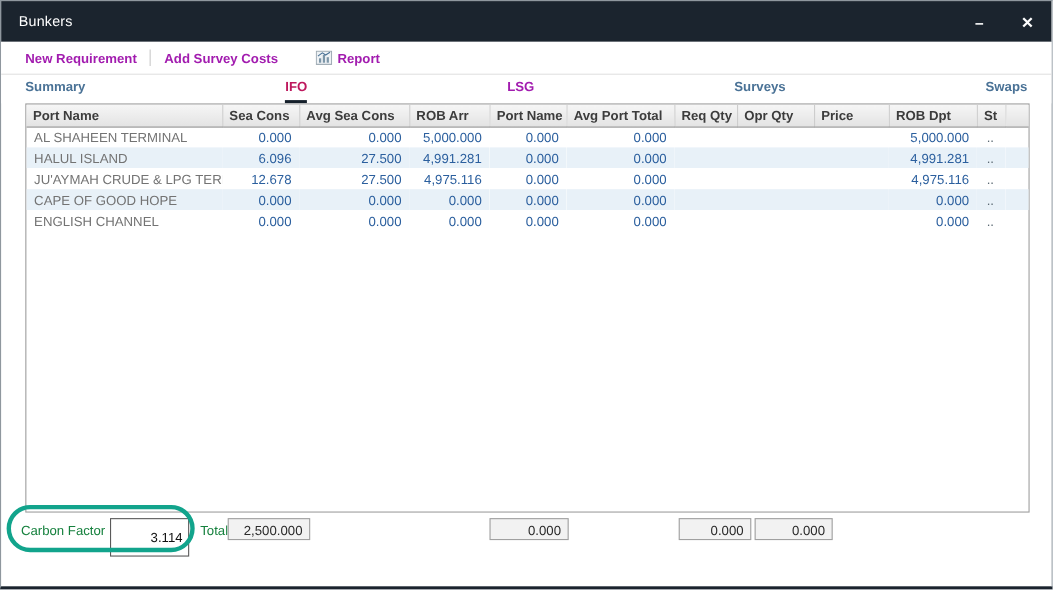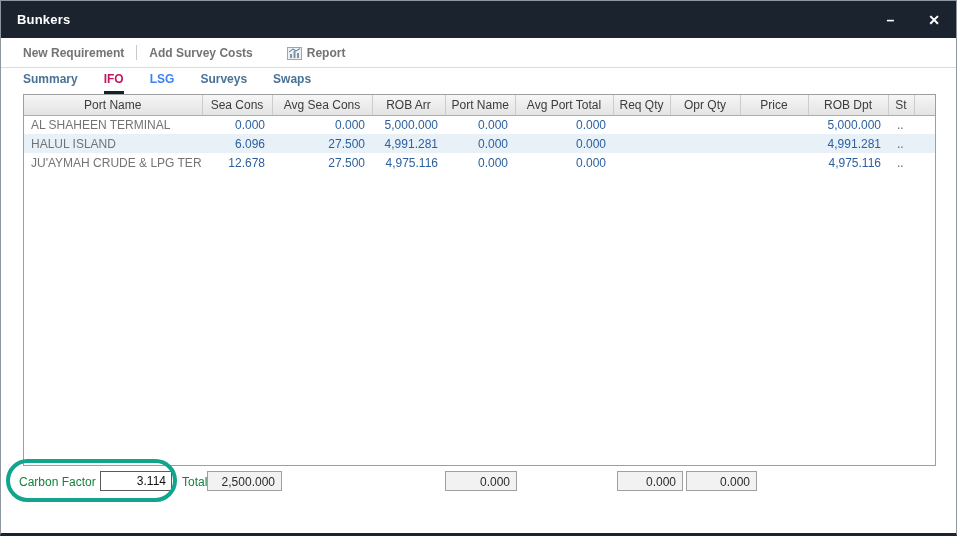--- a/index.html
+++ b/index.html
@@ -16,93 +16,94 @@
   }
 
   
   .titlebar {
     height: 37px;
     background: #1b242e;
     color: #fff;
     display: flex; align-items: center;
     padding: 0 16px;
   }
-  .titlebar .title { font-size: 13px; font-weight: bold; letter-spacing: .2px; }
+  .titlebar .title { font-size: 13px; font-weight: normal; letter-spacing: .2px; }
   .win-controls { margin-left: auto; display: flex; gap: 34px; align-items: center; }
   .win-btn { color: #fff; font-size: 14px; font-weight: bold; cursor: pointer; line-height: 1; }
 
   
   .toolbar {
     height: 30px;
     display: flex; align-items: center;
     padding: 0 22px;
     border-bottom: 1px solid #dcdcdc;
     background: #fff;
   }
-  .tool-link { color: #737373; font-size: 12px; font-weight: bold; cursor: pointer; white-space: nowrap; }
+  .tool-link { color: #a21caf; font-size: 12px; font-weight: bold; cursor: pointer; white-space: nowrap; }
   .tool-sep { width: 1px; height: 15px; background: #c9c9c9; margin: 0 12px; }
-  .report-group { display: flex; align-items: flex-end; gap: 5px; margin-left: 34px; cursor: pointer; }
+  .report-group { display: flex; align-items: flex-start; gap: 5px; margin-left: 34px; cursor: pointer; }
   .report-icon-svg { display: block; }
 
   
   .tabs {
     height: 26px;
     display: flex; align-items: flex-end;
     padding: 0 22px;
     gap: 26px;
     background: #fff;
+    justify-content: space-between;
   }
   .tab {
     font-size: 12px; font-weight: bold;
     color: #4a7296;
     padding-bottom: 5px;
     border-bottom: 3px solid transparent;
     cursor: pointer;
     white-space: nowrap;
   }
   .tab.active { color: #be185d; border-bottom-color: #15202b; }
-  .tab.dim { color: #3b82f6; }
+  .tab.dim { color: #a21caf; }
 
   
   .table-wrap {
     position: absolute;
     left: 22px; top: 93px;
     width: 913px; height: 372px;
     border: 1px solid #9e9e9e;
     background: #fff;
     overflow: hidden;
   }
   table { border-collapse: collapse; table-layout: fixed; width: 100%; font-size: 12px; }
   thead th {
     background: linear-gradient(#f6f6f6, #e3e3e3);
     border-right: 1px solid #cdcdcd;
     border-bottom: 1px solid #adadad;
-    font-weight: normal;
+    font-weight: bold;
     color: #3c3c3c;
-    text-align: center;
+    text-align: left;
     height: 20px;
     padding: 2px 6px;
     white-space: nowrap; overflow: hidden;
   }
   thead th.filler { border-right: none; }
   tbody td {
     height: 19px;
     padding: 2px 7px;
     white-space: nowrap; overflow: hidden;
   }
   tbody tr:nth-child(even) { background: #e8f1f8; }
   .cell-text { color: #737373; }
   .cell-num  { color: #2b5f9e; text-align: right; }
   .cell-st   { color: #5c6a74; text-align: left; padding-left: 9px; }
 
   
   .footer-label { position: absolute; font-size: 12px; color: #15803d; }
   .cf-input {
     position: absolute;
-    left: 99px; top: 470px; width: 72px; height: 20px;
+    left: 99px; top: 470px; width: 72px; height: 35px;
     border: 1px solid #5a5a5a;
     font-family: "Liberation Sans", sans-serif;
     font-size: 12px; text-align: right; padding: 0 5px; color: #111;
     background: #fff;
   }
   .total-box {
     position: absolute; top: 470px; height: 20px;
     border: 1px solid #a0a0a0;
     background: #f2f2f2;
     font-size: 12px; color: #2b2b2b;
@@ -231,20 +232,48 @@
             <td class="cell-num">4,975.116</td>
             <td class="cell-num">0.000</td>
             <td class="cell-num">0.000</td>
             <td class="cell-num"></td>
             <td class="cell-num"></td>
             <td class="cell-num"></td>
             <td class="cell-num">4,975.116</td>
             <td class="cell-st">..</td>
             <td></td>
           </tr>
+          <tr>
+            <td class="cell-text">CAPE OF GOOD HOPE</td>
+            <td class="cell-num">0.000</td>
+            <td class="cell-num">0.000</td>
+            <td class="cell-num">0.000</td>
+            <td class="cell-num">0.000</td>
+            <td class="cell-num">0.000</td>
+            <td class="cell-num"></td>
+            <td class="cell-num"></td>
+            <td class="cell-num"></td>
+            <td class="cell-num">0.000</td>
+            <td class="cell-st">..</td>
+            <td></td>
+          </tr>
+          <tr>
+            <td class="cell-text">ENGLISH CHANNEL</td>
+            <td class="cell-num">0.000</td>
+            <td class="cell-num">0.000</td>
+            <td class="cell-num">0.000</td>
+            <td class="cell-num">0.000</td>
+            <td class="cell-num">0.000</td>
+            <td class="cell-num"></td>
+            <td class="cell-num"></td>
+            <td class="cell-num"></td>
+            <td class="cell-num">0.000</td>
+            <td class="cell-st">..</td>
+            <td></td>
+          </tr>
         </tbody>
     </table>
   </div>
 
   <span class="footer-label" style="left:18px; top:474px;">Carbon Factor</span>
   <input class="cf-input" value="3.114" style="">
   <span class="footer-label" style="left:181px; top:474px;">Total</span>
   <div class="total-box box-sea">2,500.000</div>
   <div class="total-box box-port">0.000</div>
   <div class="total-box box-req">0.000</div>

